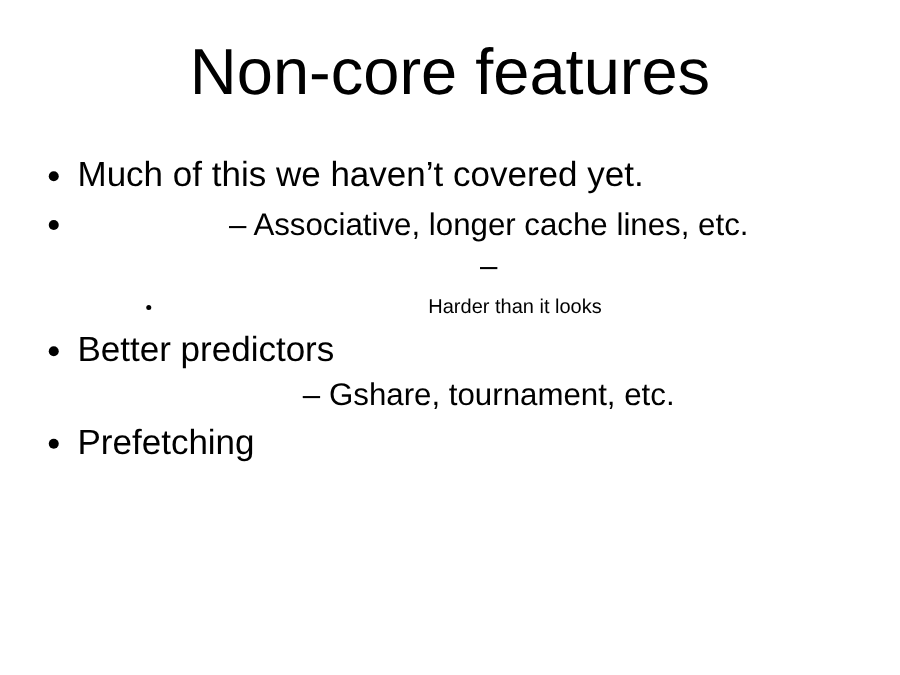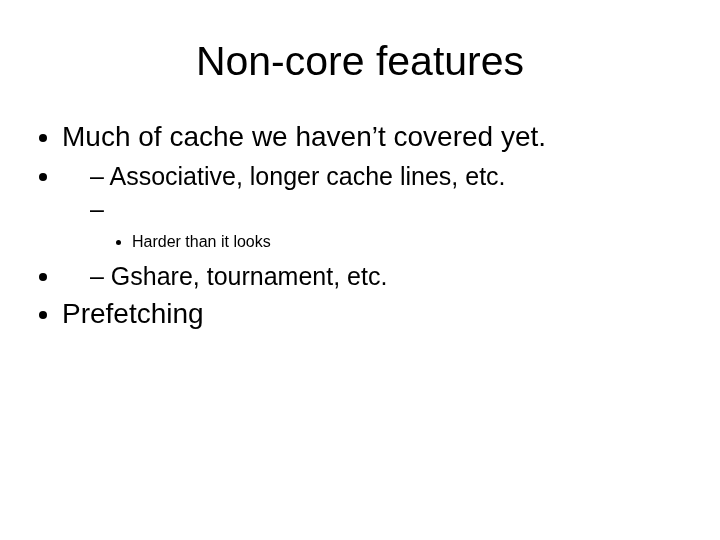--- a/index.html
+++ b/index.html
@@ -11,40 +11,41 @@
     font-family: Arial, Helvetica, sans-serif;
     color: #000;
   }
   .slide {
     box-sizing: border-box;
     width: 720px;
     height: 540px;
     padding: 18px 28px 0 28px;
   }
   .title {
-    font-size: 41px;
+    font-size: 52px;
     text-align: center;
-    margin: 20px 0 34px 0;
+    margin: 10px 0 34px 0;
     font-weight: 400;
   }
   ul.lvl1 {
     list-style: disc;
     margin: 0;
     padding-left: 34px;
     font-size: 28px;
     line-height: 1.25;
   }
   ul.lvl1 > li {
     margin-bottom: 2px;
   }
   ul.lvl2 {
     list-style: none;
     margin: 4px 0 4px 0;
     padding-left: 28px;
     font-size: 25px;
+    text-align: center;
   }
   ul.lvl2 > li::before {
     content: "– ";
   }
   ul.lvl2 > li {
     margin-bottom: 2px;
   }
   ul.lvl3 {
     list-style: disc;
     margin: 6px 0 6px 0;
@@ -56,37 +57,38 @@
   }
 </style>
 </head>
 <body>
 
 <div class="slide">
   <h1 class="title">Non-core features</h1>
 
   <ul class="lvl1">
     <li>
-      <span>Much of cache we haven’t covered yet.</span>
+      <span>Much of this we haven’t covered yet.</span>
     </li>
     <li>
       <ul class="lvl2">
         <li>
           <span>Associative, longer cache lines, etc.</span>
         </li>
         <li>
           <ul class="lvl3">
             <li>
               <span>Harder than it looks</span>
             </li>
           </ul>
         </li>
       </ul>
     </li>
     <li>
+      <span>Better predictors</span>
       <ul class="lvl2">
         <li>
           <span>Gshare, tournament, etc.</span>
         </li>
       </ul>
     </li>
     <li>
       <span>Prefetching</span>
     </li>
   </ul>

